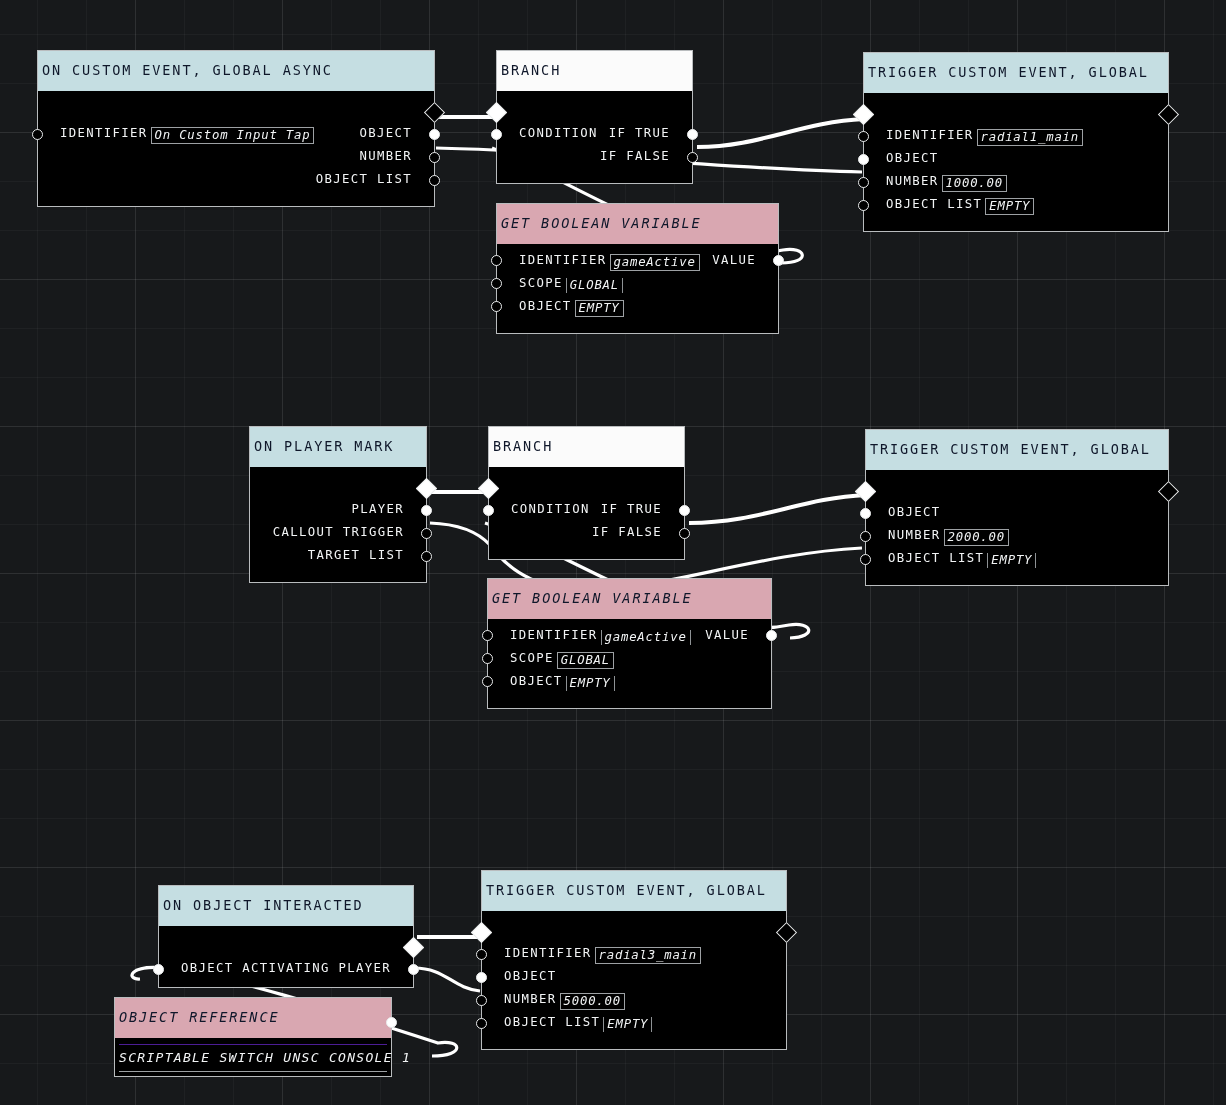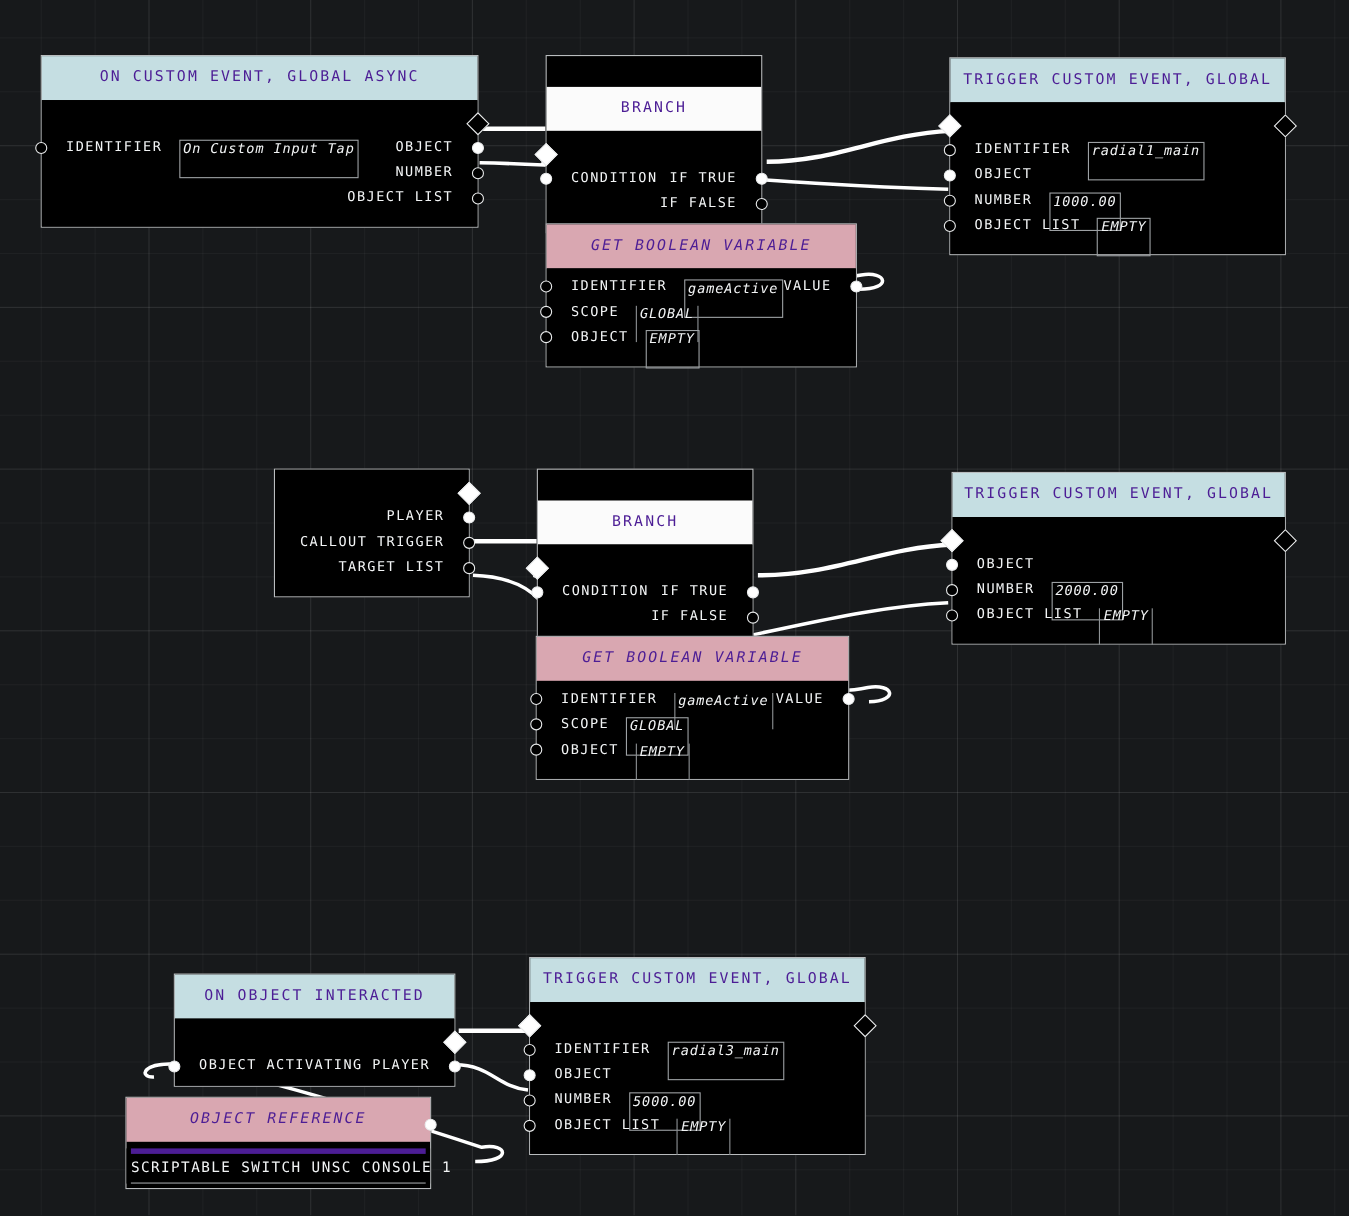--- a/index.html
+++ b/index.html
@@ -32,31 +32,31 @@
   }
   .node {
     position: absolute;
     box-sizing: border-box;
     background: #000000;
     border: 1px solid #b9bcbe;
     z-index: 10;
   }
   .node-header {
     box-sizing: border-box;
-    text-align: center;
-    color: #4c1d95;
+    text-align: left;
+    color: #0f172a;
     font-size: 13.5px;
     letter-spacing: 1.9px;
     line-height: 1;
     padding: 13px 4px 13px 4px;
     white-space: nowrap;
     overflow: hidden;
   }
   .hdr-teal { background: #c5dee2; }
-  .hdr-white { background: #fbfbfb; margin-top: 28px; }
+  .hdr-white { background: #fbfbfb; }
   .hdr-pink { background: #d9a7b1; font-style: italic; }
   .node-body {
     position: relative;
     background: #000000;
   }
   .row {
     position: relative;
     height: 23px;
     color: #f2f4f5;
     font-size: 12.3px;
@@ -71,22 +71,22 @@
   .lbl-right {
     position: absolute;
     right: 22px;
     top: 3px;
   }
   .val {
     display: inline-block;
     font-style: italic;
     letter-spacing: 0.8px;
     border: 1px solid #9da1a4;
-    padding: 0px 3px 18px 3px;
-    margin-left: 15px;
+    padding: 0px 3px 0px 3px;
+    margin-left: 3px;
     line-height: 15px;
     vertical-align: -2px;
   }
   .val-thin {
     border-left: 1px solid #8e9295;
     border-right: 1px solid #8e9295;
     border-top: none;
     border-bottom: none;
   }
   
@@ -113,24 +113,25 @@
     transform: rotate(45deg);
     z-index: 14;
   }
   .diamond.filled { background: #ffffff; }
   .diamond.in  { left: -8px; }
   .diamond.out { right: -8px; }
   .objref-value {
     position: relative;
     color: #f2f4f5;
     font-size: 13px;
+    font-style: italic;
     letter-spacing: 1.3px;
     text-align: center;
     padding: 5px 0 6px 0;
-    border-top: 5px solid #4c1d95;
+    border-top: 1px solid #4c1d95;
     border-bottom: 1px solid #9da1a4;
     margin: 6px 4px 4px 4px;
     white-space: nowrap;
   }
   .spacer { height: 32px; }
   .spacer-sm { height: 14px; }
 </style>
 </head>
 <body>
 
@@ -247,20 +248,21 @@
       </div>
       <div class="row">
         <span class="port in" style="top:6px;"></span>
         <span class="lbl-left"><span>OBJECT LIST</span><span class="val">EMPTY</span></span>
       </div>
       <div class="spacer-sm"></div>
     </div>
   </div>
 
   <div class="node" style="left:249px; top:426px; width:178px;">
+    <div class="node-header hdr-teal">ON PLAYER MARK</div>
     <div class="node-body">
       <div class="spacer">
         <div class="diamond out filled" style="top:14px;"></div>
       </div>
       <div class="row">
         <span class="lbl-right">PLAYER</span>
         <span class="port out filled" style="top:6px;"></span>
       </div>
       <div class="row">
         <span class="lbl-right">CALLOUT TRIGGER</span>

